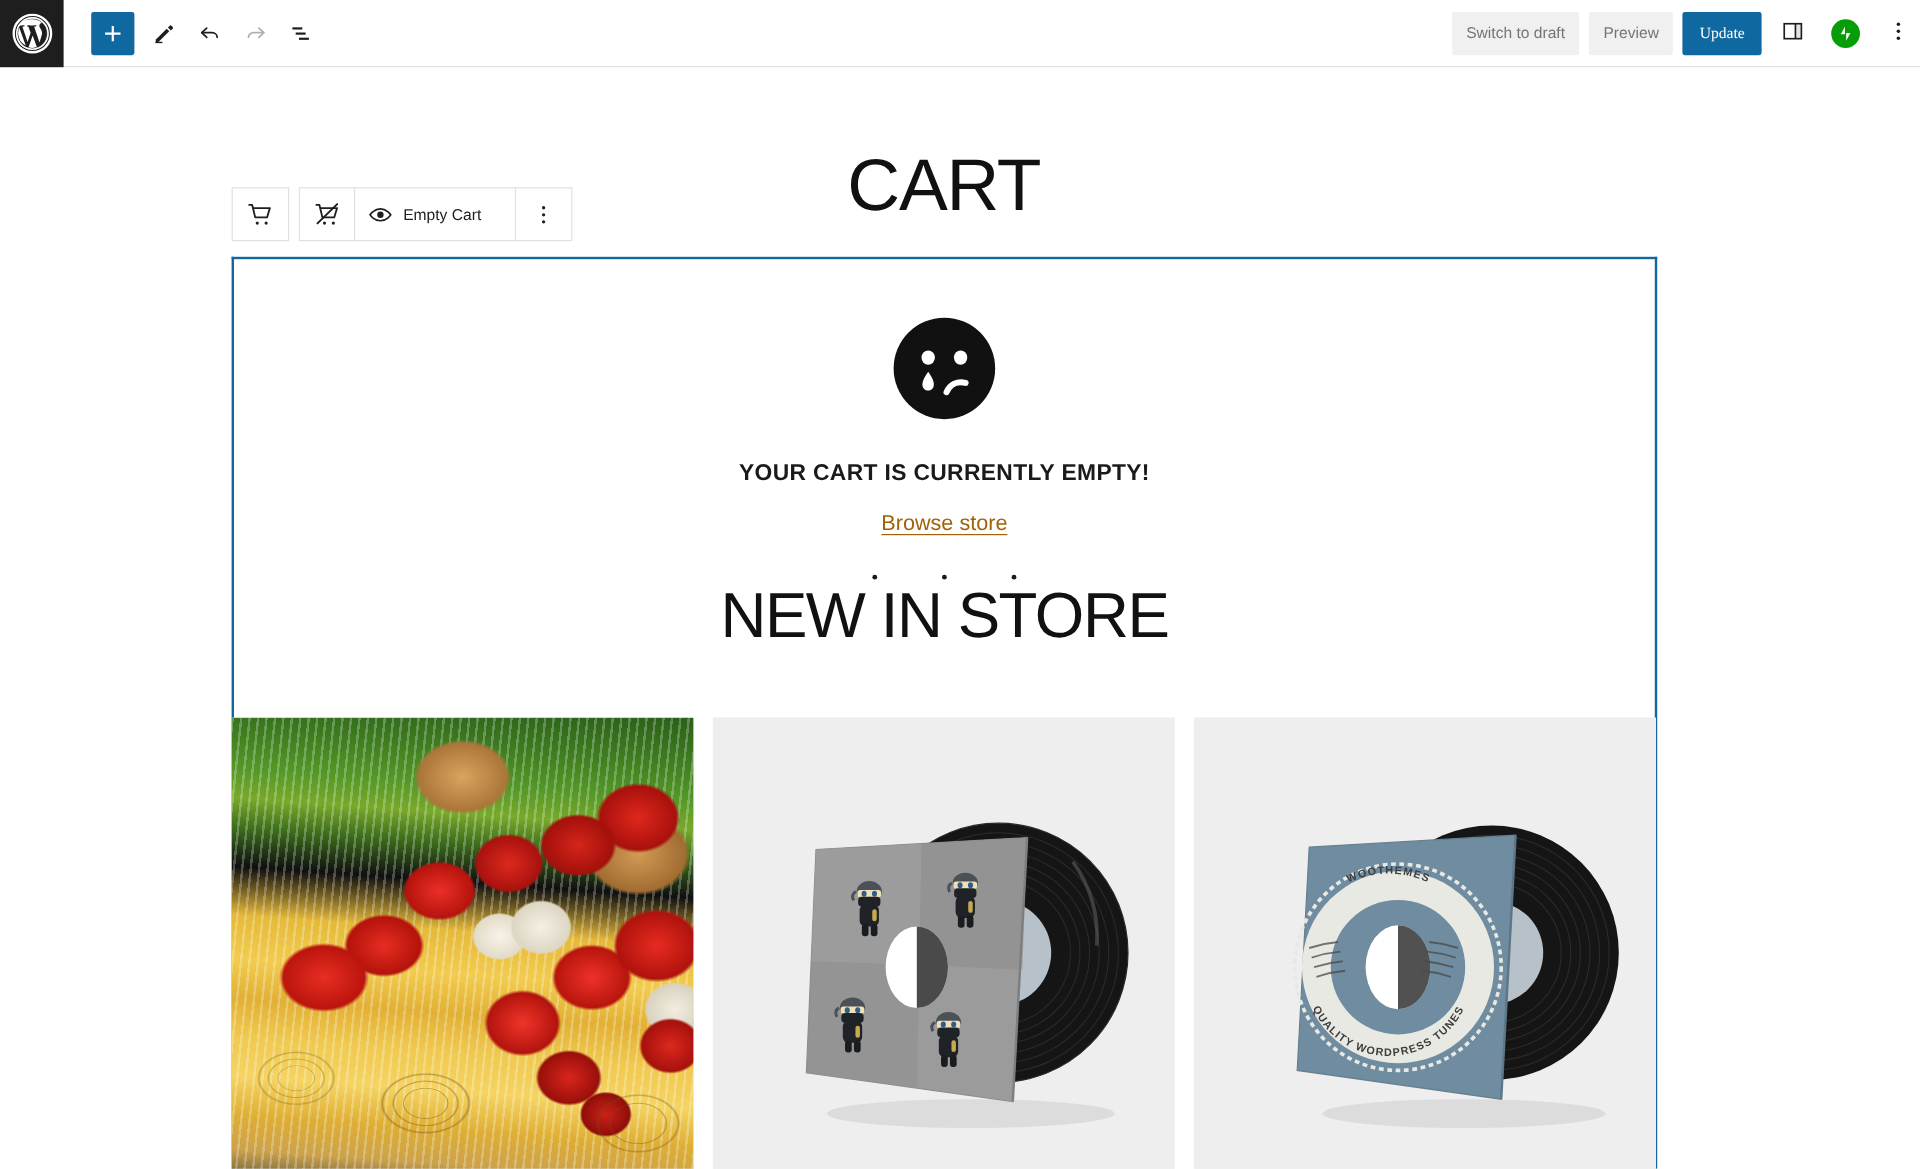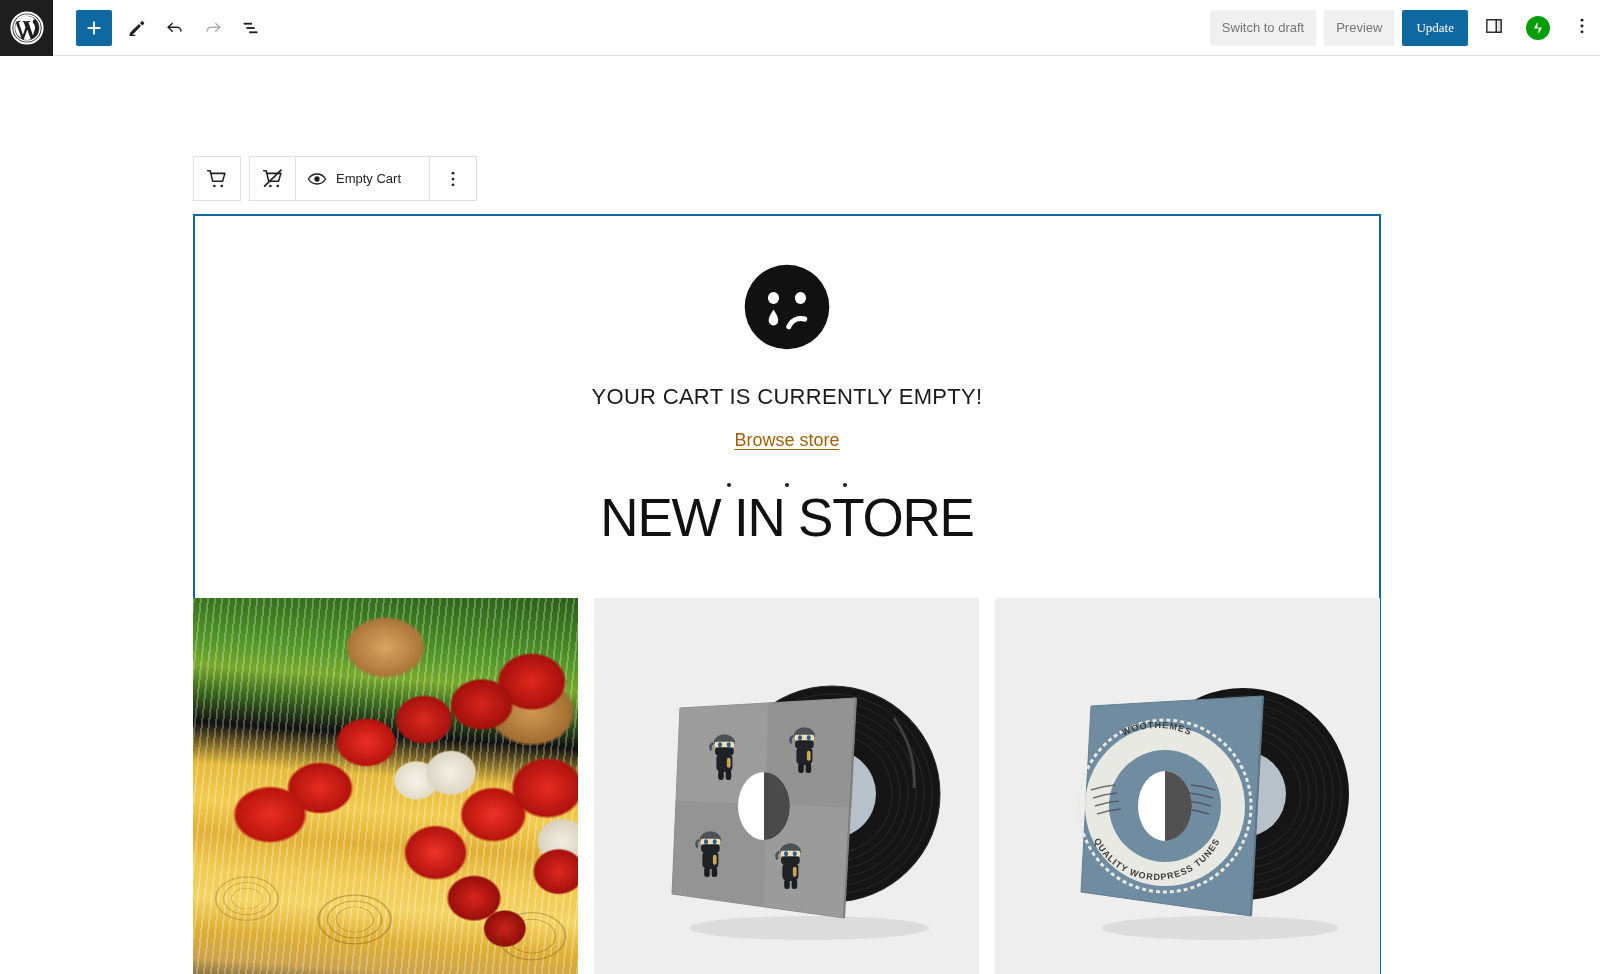--- a/index.html
+++ b/index.html
@@ -153,22 +153,22 @@
     padding-top: 46px;
     text-align: center;
   }
   .sad-face {
     width: 90px; height: 90px;
     margin: 0 auto;
     display: block;
   }
   .cart-empty-heading {
     margin-top: 32px;
-    font-size: 22px;
-    font-weight: 400;
+    font-size: 19px;
+    font-weight: 700;
     letter-spacing: .3px;
     color: #1a1a1a;
   }
   .browse-store-link {
     display: inline-block;
     margin-top: 20px;
     font-size: 18px;
     color: #a16207;
     text-decoration: underline;
     text-underline-offset: 3px;
@@ -347,20 +347,21 @@
           <circle cx="12" cy="12" r="1.6" fill="#1e1e1e"></circle>
           <circle cx="12" cy="18.4" r="1.6" fill="#1e1e1e"></circle>
         </svg>
       </span>
     </button>
   </div>
 </div>
 
 <div class="editor-canvas">
 
+  <h1 class="page-title">CART</h1>
 
   <div class="block-toolbar">
 
     <div class="tb-group mover">
       <button class="tb-cell">
         <span>
           <svg width="26" height="26" viewBox="0 0 24 24" fill="none" stroke="#1e1e1e" stroke-width="1.4" stroke-linecap="round" stroke-linejoin="round">
             <path d="M3.4 4.4h2.3l2.3 9.6h9.1l2.2-7.2H7.1"></path>
             <circle cx="9.6" cy="18.4" r="1.2" fill="#1e1e1e" stroke="none"></circle>
             <circle cx="16.4" cy="18.4" r="1.2" fill="#1e1e1e" stroke="none"></circle>

